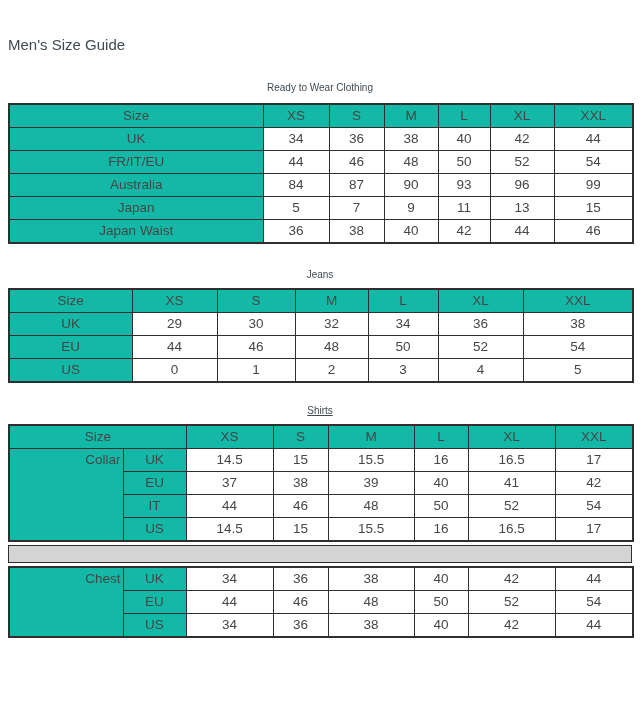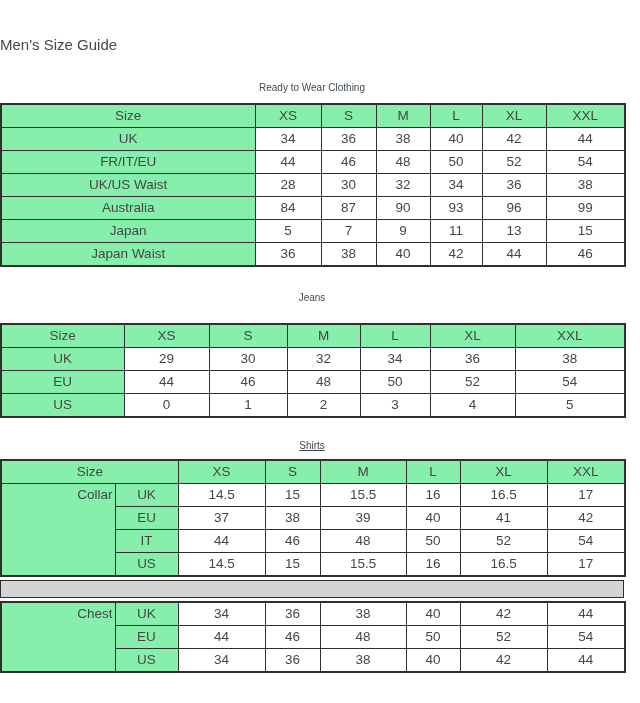--- a/index.html
+++ b/index.html
@@ -1,57 +1,57 @@
 <!DOCTYPE html>
 <html><head>
 <meta charset="utf-8">
 <style>
   * { box-sizing: border-box; }
   html, body { margin: 0; padding: 0; background: #ffffff; }
   body { font-family: "Liberation Sans", sans-serif; }
-  .page { width: 640px; padding: 0 0; }
+  .page { width: 640px; padding: 0 8px; }
 
   .page-title {
     font-size: 15px;
     font-weight: 400;
     color: #3f4a52;
     margin: 36px 0 0 0;
     line-height: 17px;
   }
 
   .table-caption {
     width: 624px;
     text-align: center;
     font-size: 10px;
     font-weight: 400;
     color: #3f4a52;
     line-height: 16px;
   }
   .caption-rtw    { margin: 27px 0 7px 0; }
-  .caption-jeans  { margin: 23px 0 17px 0; }
+  .caption-jeans  { margin: 23px 0 5px 0; }
   .caption-shirts { margin: 20px 0 5px 0; text-decoration: underline; }
 
   table.size-table {
     border-collapse: collapse;
     table-layout: fixed;
     width: 624px;
     border: 2px solid #2f2f2f;
   }
   .size-table th, .size-table td {
     border: 1px solid #2f2f2f;
     font-size: 13.5px;
     font-weight: 400;
     color: #464646;
     text-align: center;
     height: 23px;
     padding: 0 2px;
     overflow: hidden;
     line-height: 22px;
   }
-  .size-table th { background: #86efac; }
+  .size-table th { background: #14b8a6; }
   .size-table td { background: #ffffff; }
   .size-table th[data-name="category-label-cell"] { vertical-align: top; text-align: right; }
 
   .spacer-band {
     width: 624px;
     height: 18px;
     background: #d4d4d4;
     border: 1px solid #2f2f2f;
     margin: 3px 0;
   }
@@ -97,29 +97,20 @@
             <td data-name="value-cell">44</td>
           </tr>
           <tr data-name="table-row">
             <th data-name="row-label-cell">FR/IT/EU</th>
             <td data-name="value-cell">44</td>
             <td data-name="value-cell">46</td>
             <td data-name="value-cell">48</td>
             <td data-name="value-cell">50</td>
             <td data-name="value-cell">52</td>
             <td data-name="value-cell">54</td>
-          </tr>
-          <tr data-name="table-row">
-            <th data-name="row-label-cell">UK/US Waist</th>
-            <td data-name="value-cell">28</td>
-            <td data-name="value-cell">30</td>
-            <td data-name="value-cell">32</td>
-            <td data-name="value-cell">34</td>
-            <td data-name="value-cell">36</td>
-            <td data-name="value-cell">38</td>
           </tr>
           <tr data-name="table-row">
             <th data-name="row-label-cell">Australia</th>
             <td data-name="value-cell">84</td>
             <td data-name="value-cell">87</td>
             <td data-name="value-cell">90</td>
             <td data-name="value-cell">93</td>
             <td data-name="value-cell">96</td>
             <td data-name="value-cell">99</td>
           </tr>

